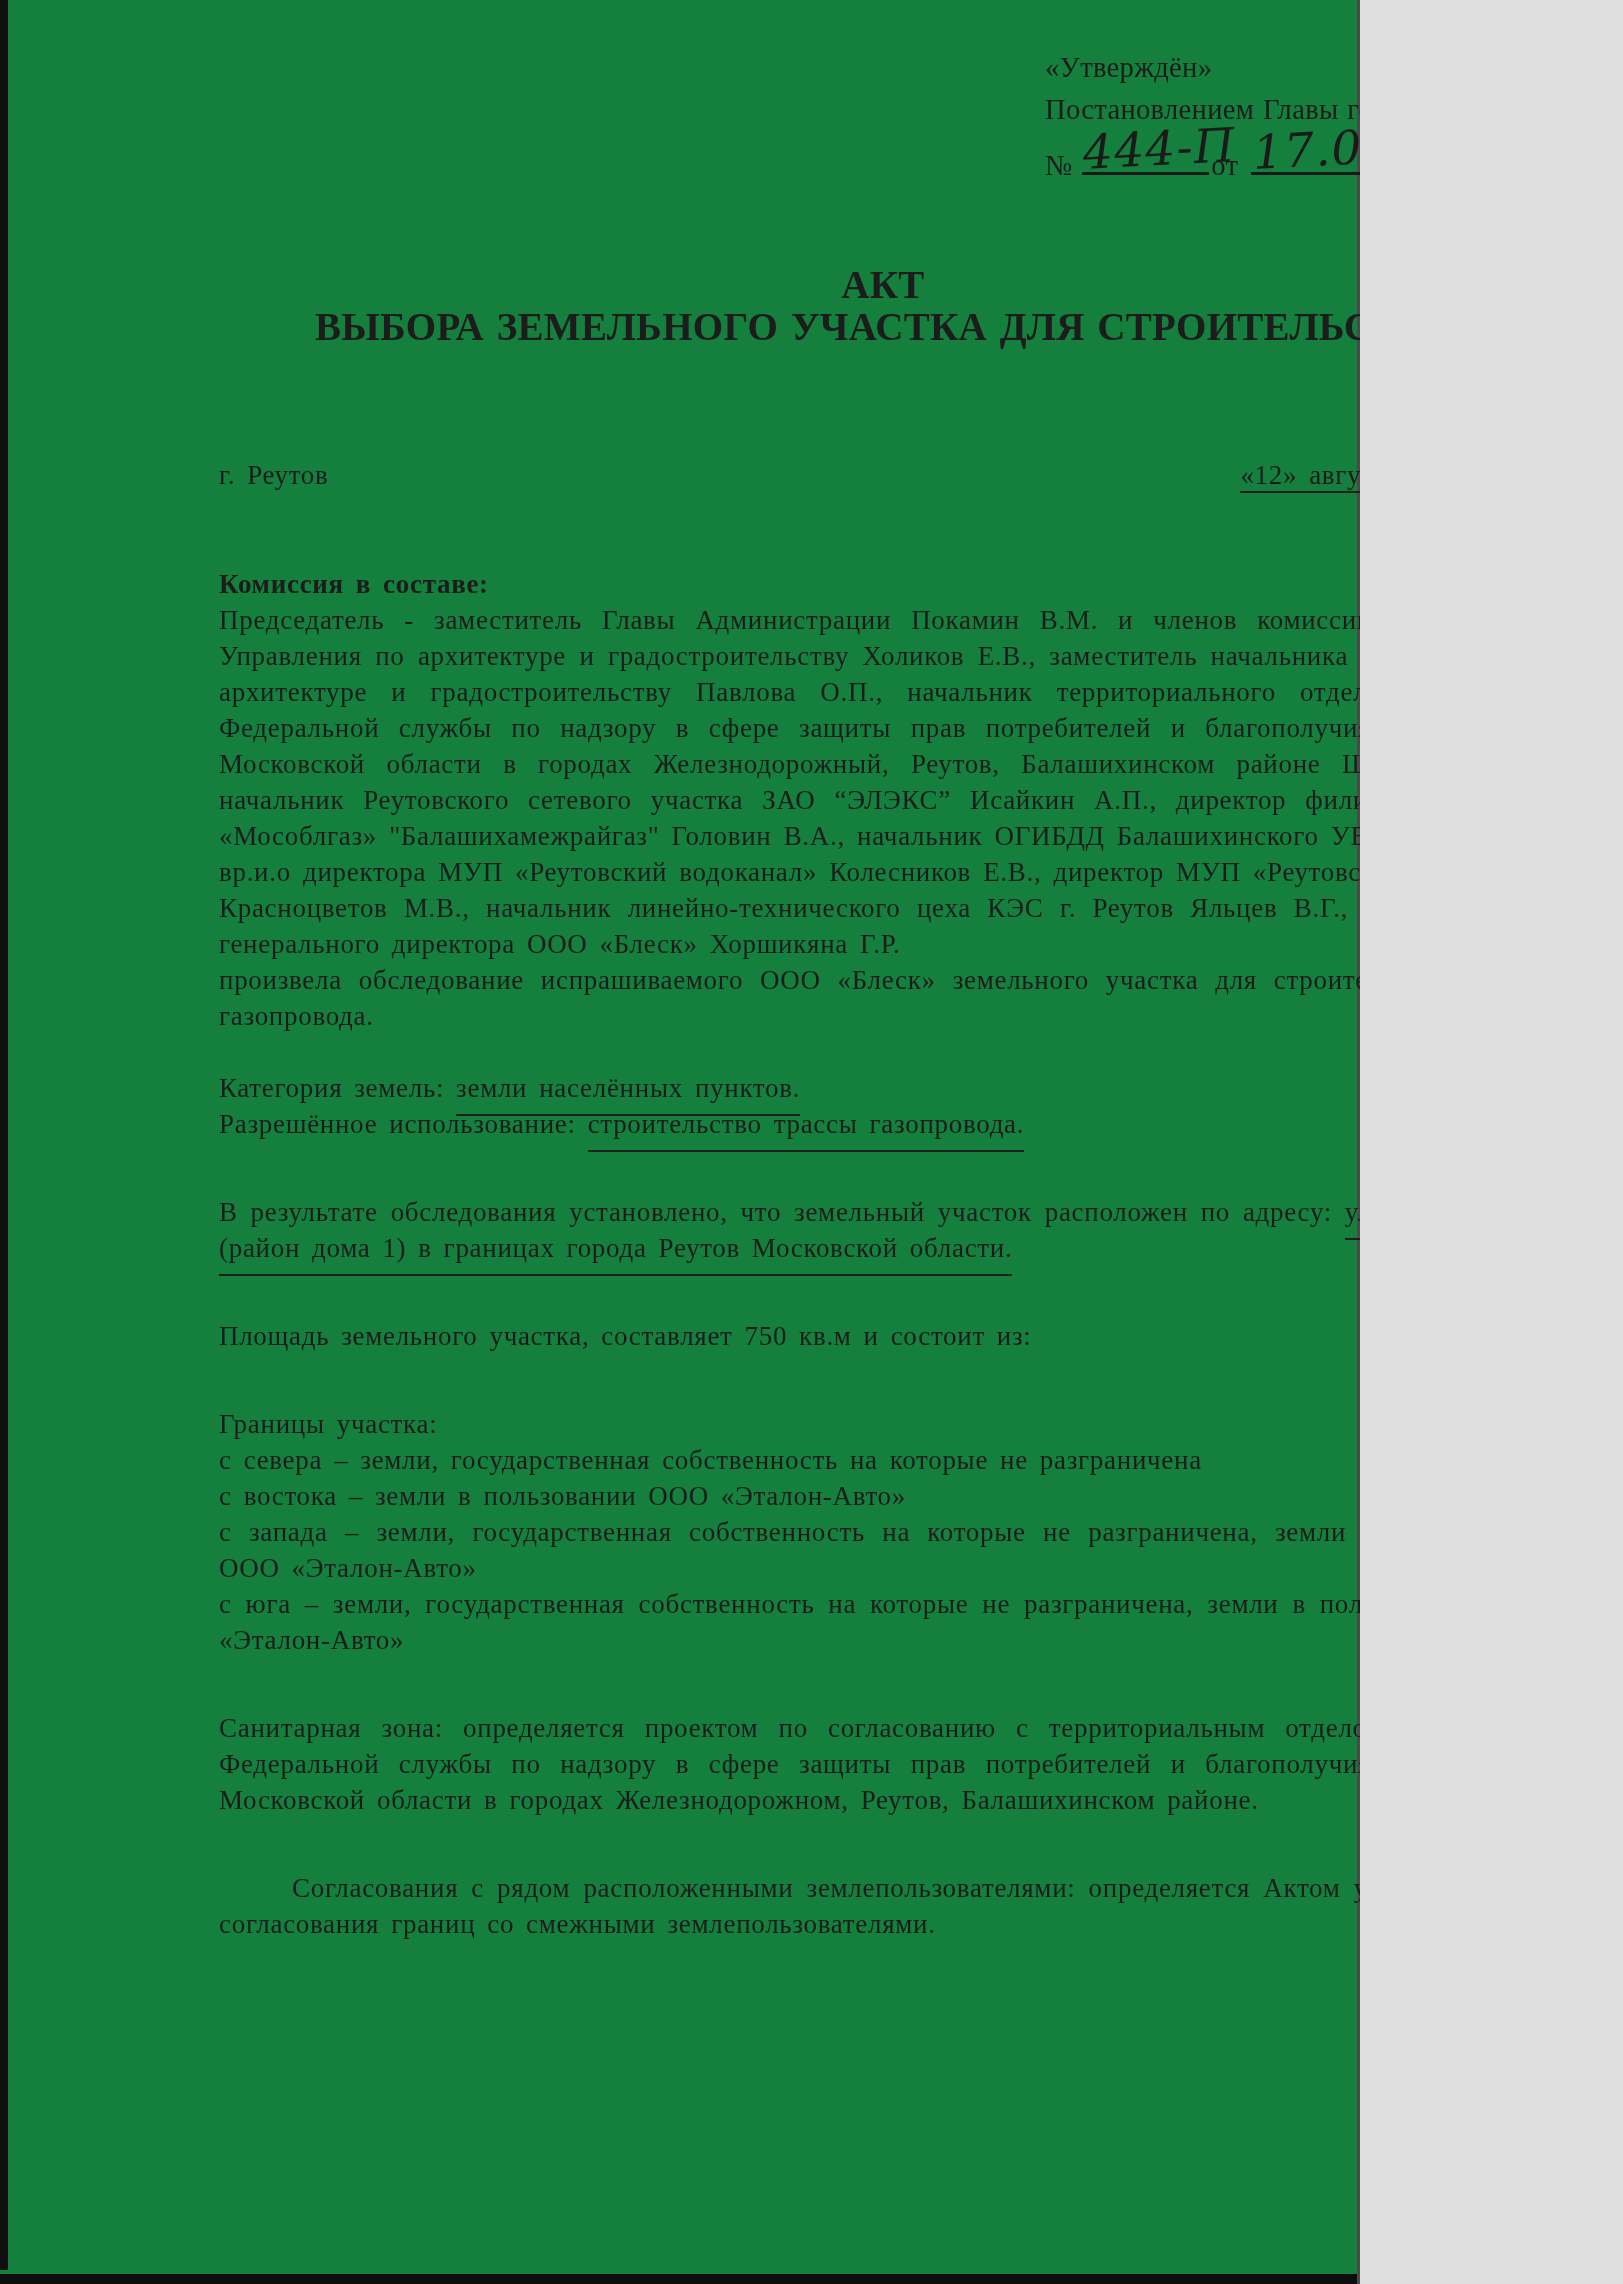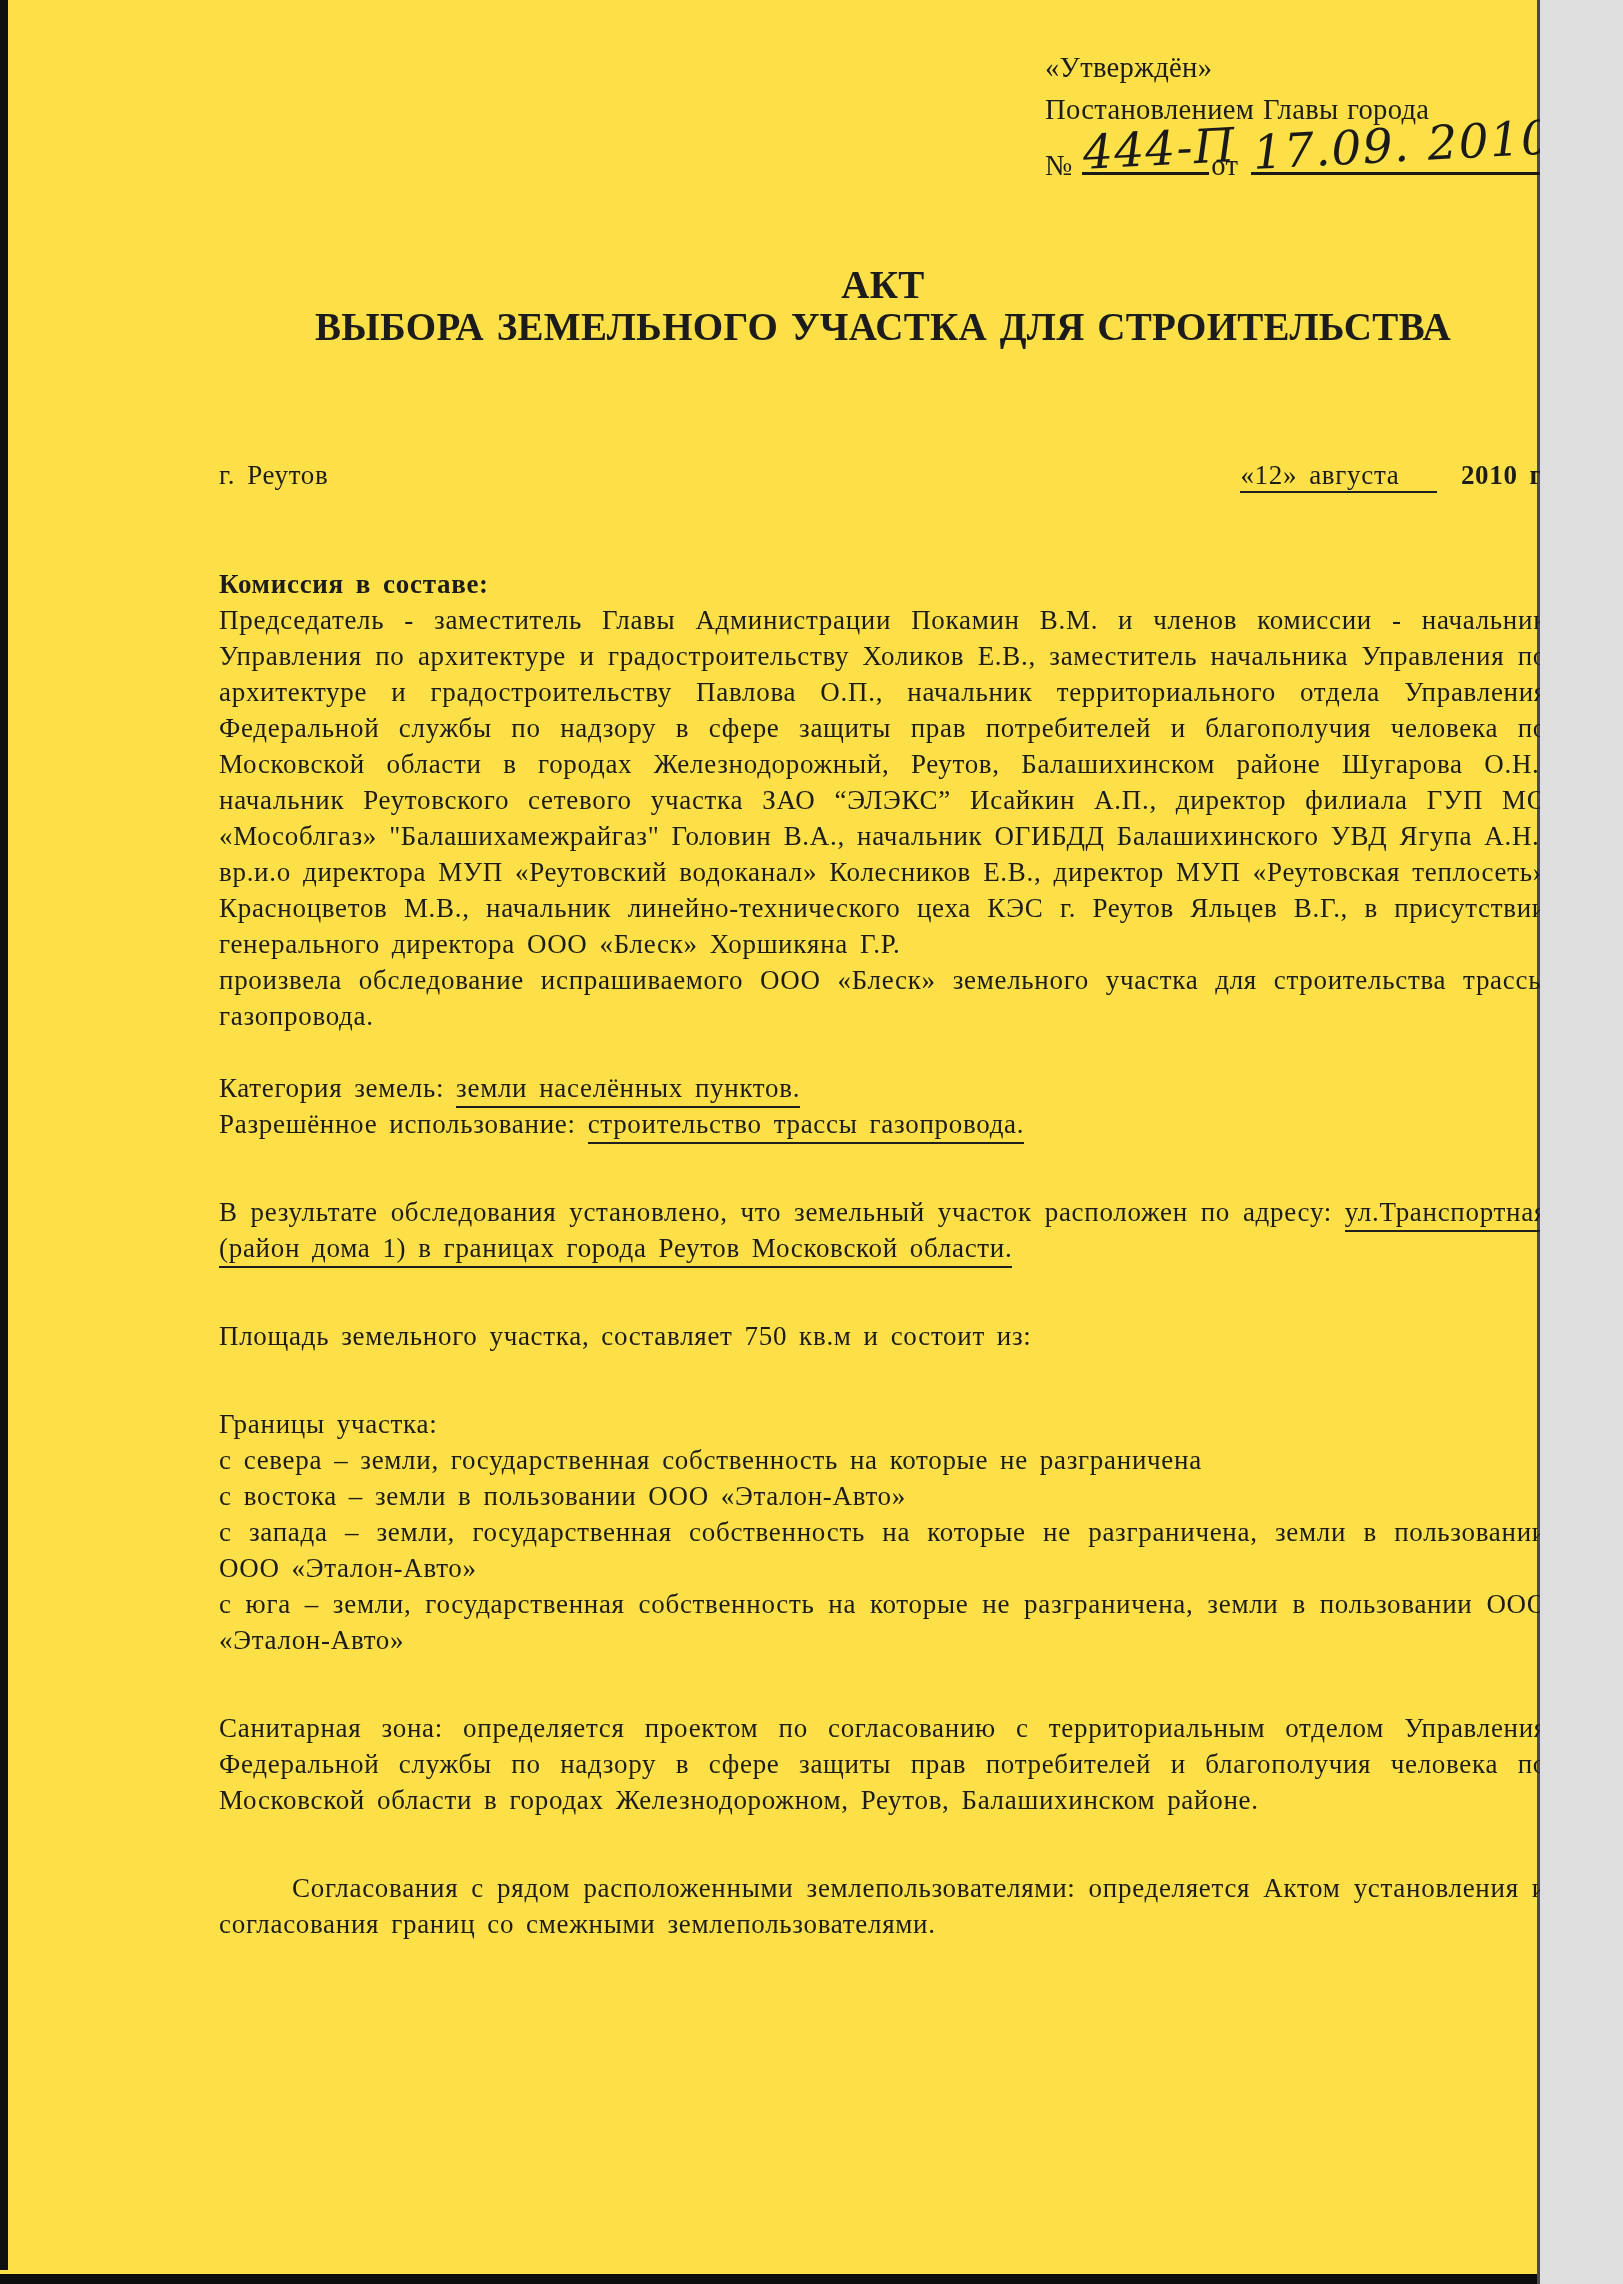--- a/index.html
+++ b/index.html
@@ -1,20 +1,20 @@
 <!DOCTYPE html>
 <html style="font-size:10.4px"><head>
 <meta charset="utf-8">
 <style>
   html, body { margin: 0; padding: 0; background: #dedede; }
   .page {
     position: relative;
-    width: 1540px;
+    width: 1360px;
     height: 2284px;
-    background: #fde047;
+    background: #15803d;
     overflow: hidden;
     font-family: "Liberation Serif", serif;
     color: #1c1c1c;
   }
   
   .edge-left   { position: absolute; left: 0; top: 0; width: 8.4px; height: 2270px; background: #101010; }
   .edge-bottom { position: absolute; left: 0; bottom: 0; width: 100%; height: 9.7px; background: #0d0d0d; }
   .edge-right  { position: absolute; right: 0; top: 0; width: 2.6px; height: 100%; background: #4a4a4a; }
 
   .doc {
@@ -24,21 +24,21 @@
     width: 1328px;
     font-size: 27px;
     line-height: 36px;
     letter-spacing: 0.7px;
     word-spacing: 4.5px;
   }
   p { margin: 0; }
   .bold { font-weight: bold; }
   .just { text-align: justify; }
   .indent { text-indent: 73px; }
-  .u { border-bottom: 2.6px solid #1f1f1f; padding-bottom: 3px; }
+  .u { border-bottom: 2.6px solid #1f1f1f; padding-bottom: 11px; }
 
   
   .approval {
     margin-left: 826px;
     width: 502px;
     font-size: 28.6px;
     line-height: 42px;
     letter-spacing: 0.3px;
     word-spacing: 1.3px;
   }

